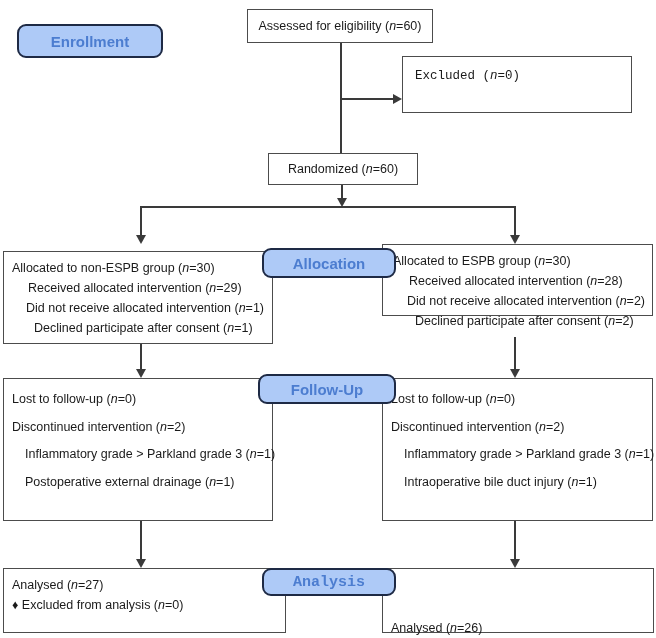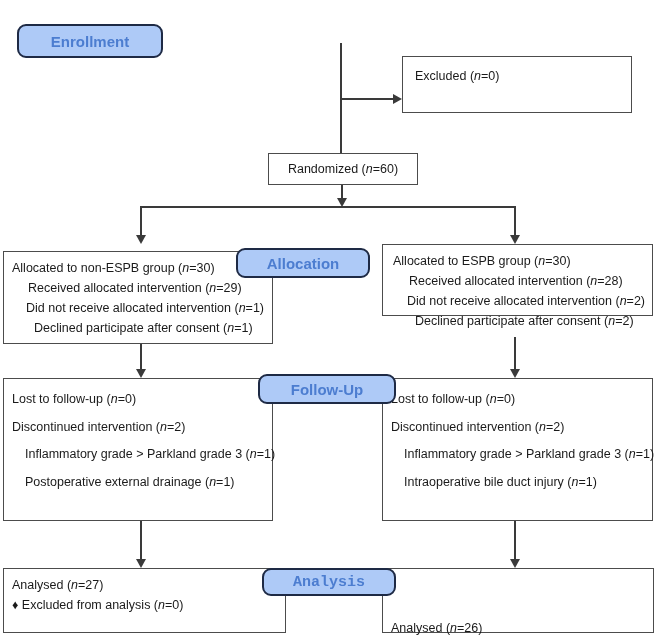--- a/index.html
+++ b/index.html
@@ -91,32 +91,35 @@
   <div class="arr-down" style="left:510px;top:369px;"></div>
 
   <div class="cline" style="left:140px;top:521px;width:2px;height:39px;"></div>
   <div class="arr-down" style="left:136px;top:559px;"></div>
   <div class="cline" style="left:514px;top:521px;width:2px;height:39px;"></div>
   <div class="arr-down" style="left:510px;top:559px;"></div>
 
   <div class="stage" style="left:17px;top:4px;width:146px;height:34px;">
     <span>Enrollment</span>
   </div>
-  <div class="stage" style="left:236px;top:228px;width:134px;height:30px;">
+  <div class="stage" style="left:262px;top:228px;width:134px;height:30px;">
     <span>Allocation</span>
   </div>
   <div class="stage" style="left:258px;top:354px;width:138px;height:30px;">
     <span>Follow-Up</span>
   </div>
   <div class="stage" style="left:262px;top:548px;width:134px;height:28px;font-family:Liberation Mono, monospace;">
     <span>Analysis</span>
   </div>
 
+  <div class="box center-title" style="left:247px;top:9px;width:186px;height:34px;">
+    <span class="nfmt">Assessed for eligibility (<i>n</i>=60)</span>
+  </div>
 
-  <div class="box top-title" style="left:402px;top:56px;width:230px;height:57px;">
+  <div class="box top-title" style="left:402px;top:56px;width:230px;height:57px;font-family:Liberation Mono, monospace;">
     <div class="title nfmt">Excluded (<i>n</i>=0)</div>
   </div>
 
   <div class="box center-title" style="left:268px;top:153px;width:150px;height:32px;">
     <span class="nfmt">Randomized (<i>n</i>=60)</span>
   </div>
 
   <div class="box" style="left:3px;top:251px;width:270px;height:93px;">
     <div class="lines">
         <div class="line nfmt" style="padding-left: 8px;">Allocated to non-ESPB group (<i>n</i>=30)</div>

